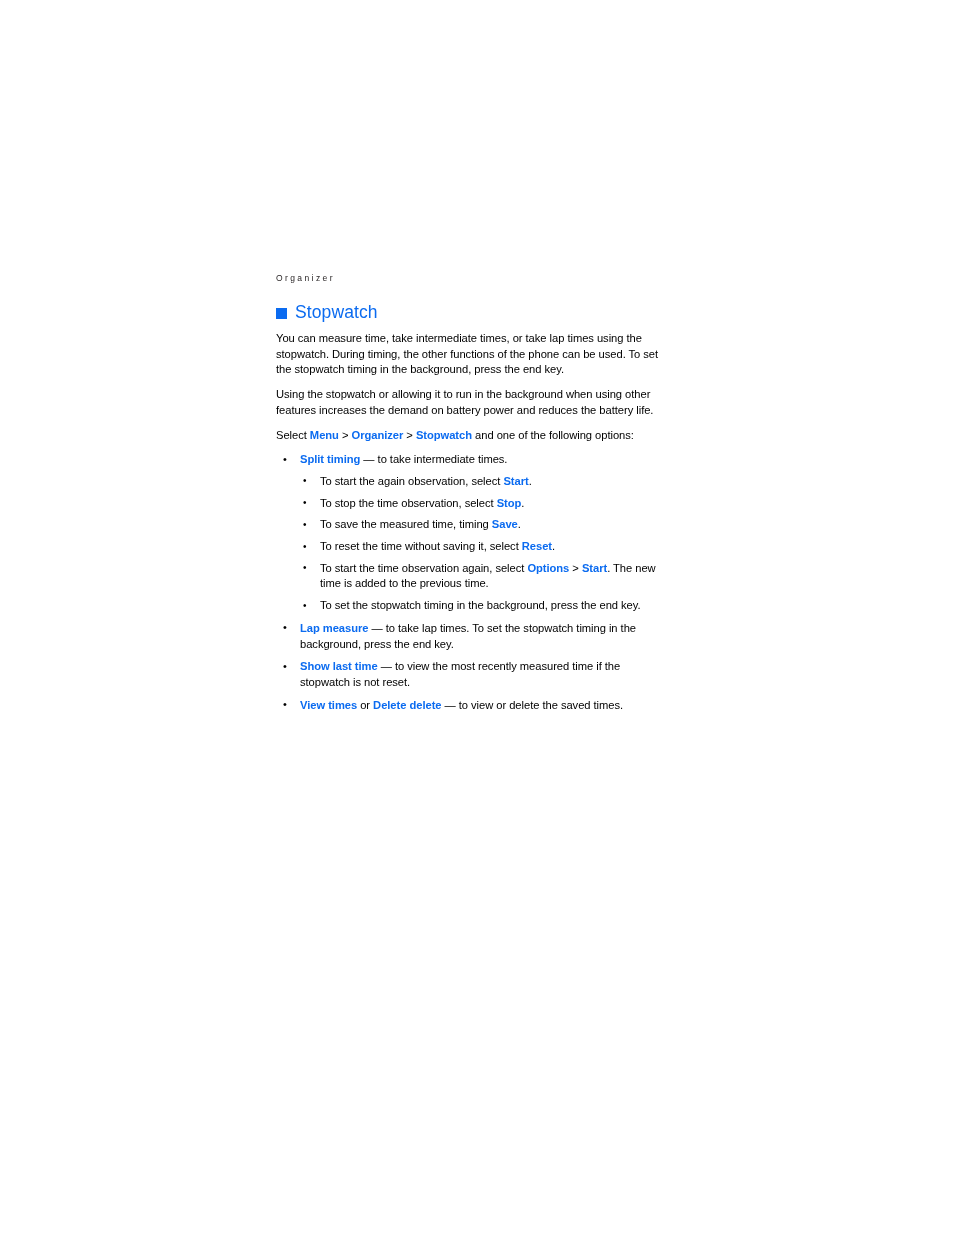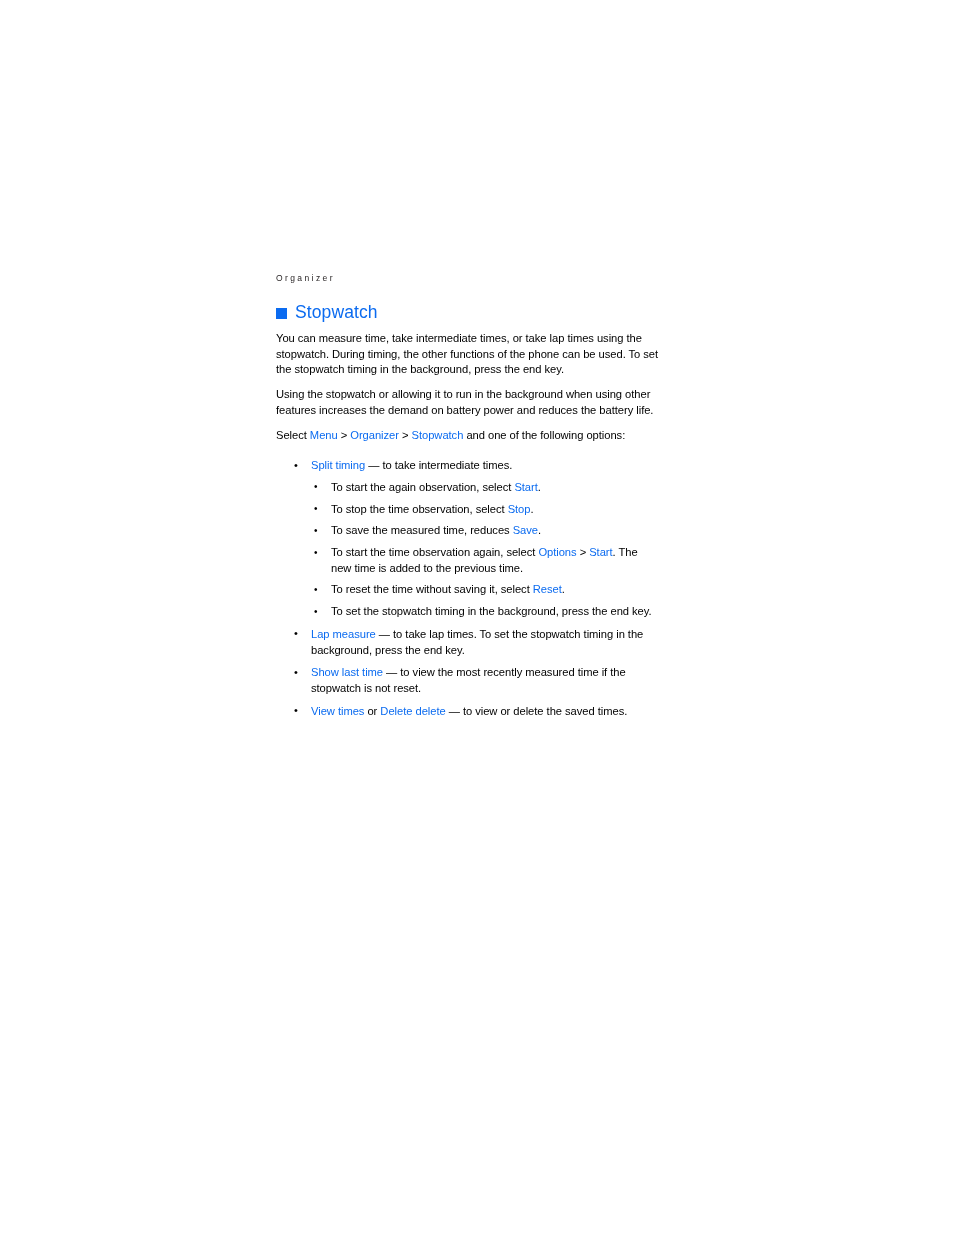--- a/index.html
+++ b/index.html
@@ -77,28 +77,28 @@
     font-size: 11.2px;
     line-height: 15.7px;
     color: #000000;
     letter-spacing: -0.05px;
   }
   p.body:last-child { margin-bottom: 0; }
 
   
   .em {
     color: #0b6bf0;
-    font-weight: 400;
+    font-weight: 700;
   }
   .sep { color: #000000; font-weight: 400; }
 
   
   ul.l1 {
     list-style: none;
-    margin: 15px;
+    margin: 4px;
     padding: 0;
   }
   ul.l1 > li {
     position: relative;
     padding-left: 20px;
     margin: 0 0 7px 0;
     font-size: 11.2px;
     line-height: 15.7px;
     letter-spacing: -0.05px;
   }
@@ -173,25 +173,25 @@
 
       <li class="has-children"><span class="em">Split timing</span><span> — </span><span>to take intermediate times.</span>
 
         <ul class="l2">
 
           <li><span>To start the again observation, select </span><span class="em">Start</span><span>.</span></li>
 
 
           <li><span>To stop the time observation, select </span><span class="em">Stop</span><span>.</span></li>
 
-          <li><span>To save the measured time, reduces </span><span class="em">Save</span><span>.</span></li>
+          <li><span>To save the measured time, timing </span><span class="em">Save</span><span>.</span></li>
+
+          <li><span>To reset the time without saving it, select </span><span class="em">Reset</span><span>.</span></li>
 
           <li><span>To start the time observation again, select </span><span class="em">Options</span><span class="sep"> &gt; </span><span class="em">Start</span><span>. The new time is added to the previous time.</span></li>
-
-          <li><span>To reset the time without saving it, select </span><span class="em">Reset</span><span>.</span></li>
 
           <li><span>To set the stopwatch timing in the background, press the end key.</span></li>
 
         </ul>
       </li>
 
       <li><span class="em">Lap measure</span><span> — </span><span>to take lap times. To set the stopwatch timing in the background, press the end key.</span></li>
 
 
       <li><span class="em">Show last time</span><span> — </span><span>to view the most recently measured time if the stopwatch is not reset.</span></li>

